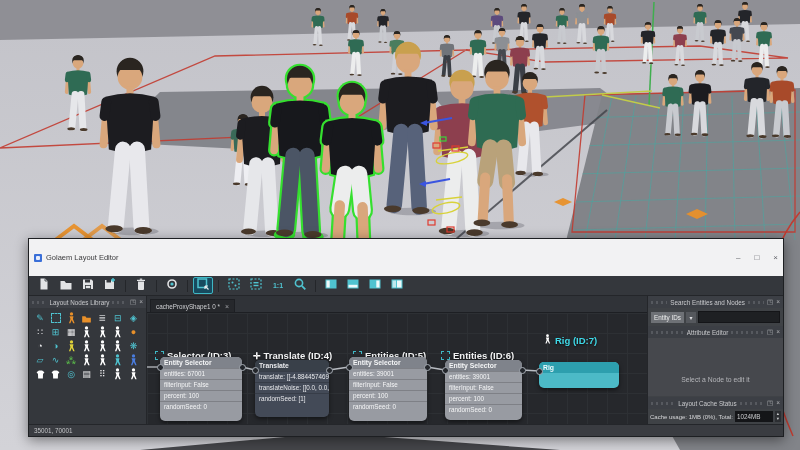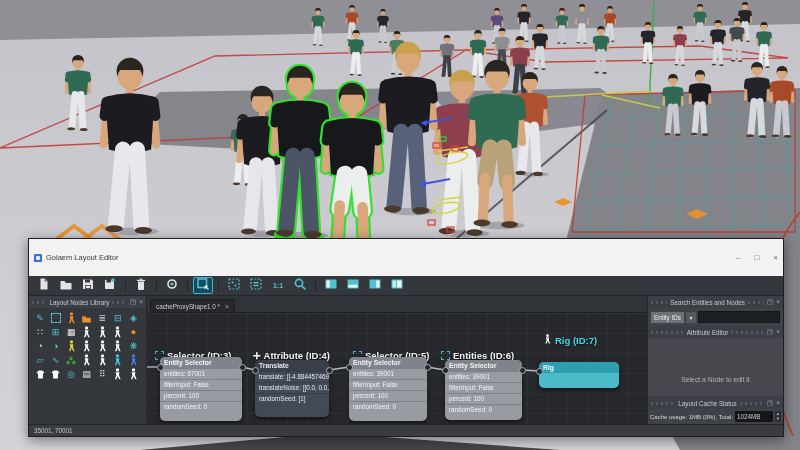--- a/index.html
+++ b/index.html
@@ -989,31 +989,31 @@
             </div>
             <div class="node light" style="left: 13px; top: 44px; width: 82px; height: 64px;">
               <div class="node-header">Entity Selector</div>
               <div class="node-row">entities: 67001</div>
               <div class="node-row">filterInput: False</div>
               <div class="node-row">percent: 100</div>
               <div class="node-row">randomSeed: 0</div>
             </div>
             <div class="node-title" style="left: 106px; top: 23px;">
               <span class="plusico">✛</span>
-              <span>Attribute (ID:4)</span>
+              <span>Translate (ID:4)</span>
             </div>
             <div class="node dark" style="left: 108px; top: 47px; width: 74px; height: 57px;">
               <div class="node-header">Translate</div>
               <div class="node-row">translate: [[-4.8844574699</div>
               <div class="node-row">translateNoise: [[0.0, 0.0, 0.0</div>
               <div class="node-row">randomSeed: [1]</div>
             </div>
             <div class="node-title" style="left: 206px; top: 23px;">
               <span class="sqdash"></span>
-              <span>Selector (ID:5)</span>
+              <span>Entities (ID:5)</span>
             </div>
             <div class="node light" style="left: 202px; top: 44px; width: 78px; height: 64px;">
               <div class="node-header">Entity Selector</div>
               <div class="node-row">entities: 39001</div>
               <div class="node-row">filterInput: False</div>
               <div class="node-row">percent: 100</div>
               <div class="node-row">randomSeed: 0</div>
             </div>
             <div class="node-title" style="left: 294px; top: 23px;">
               <span class="sqdash"></span>

